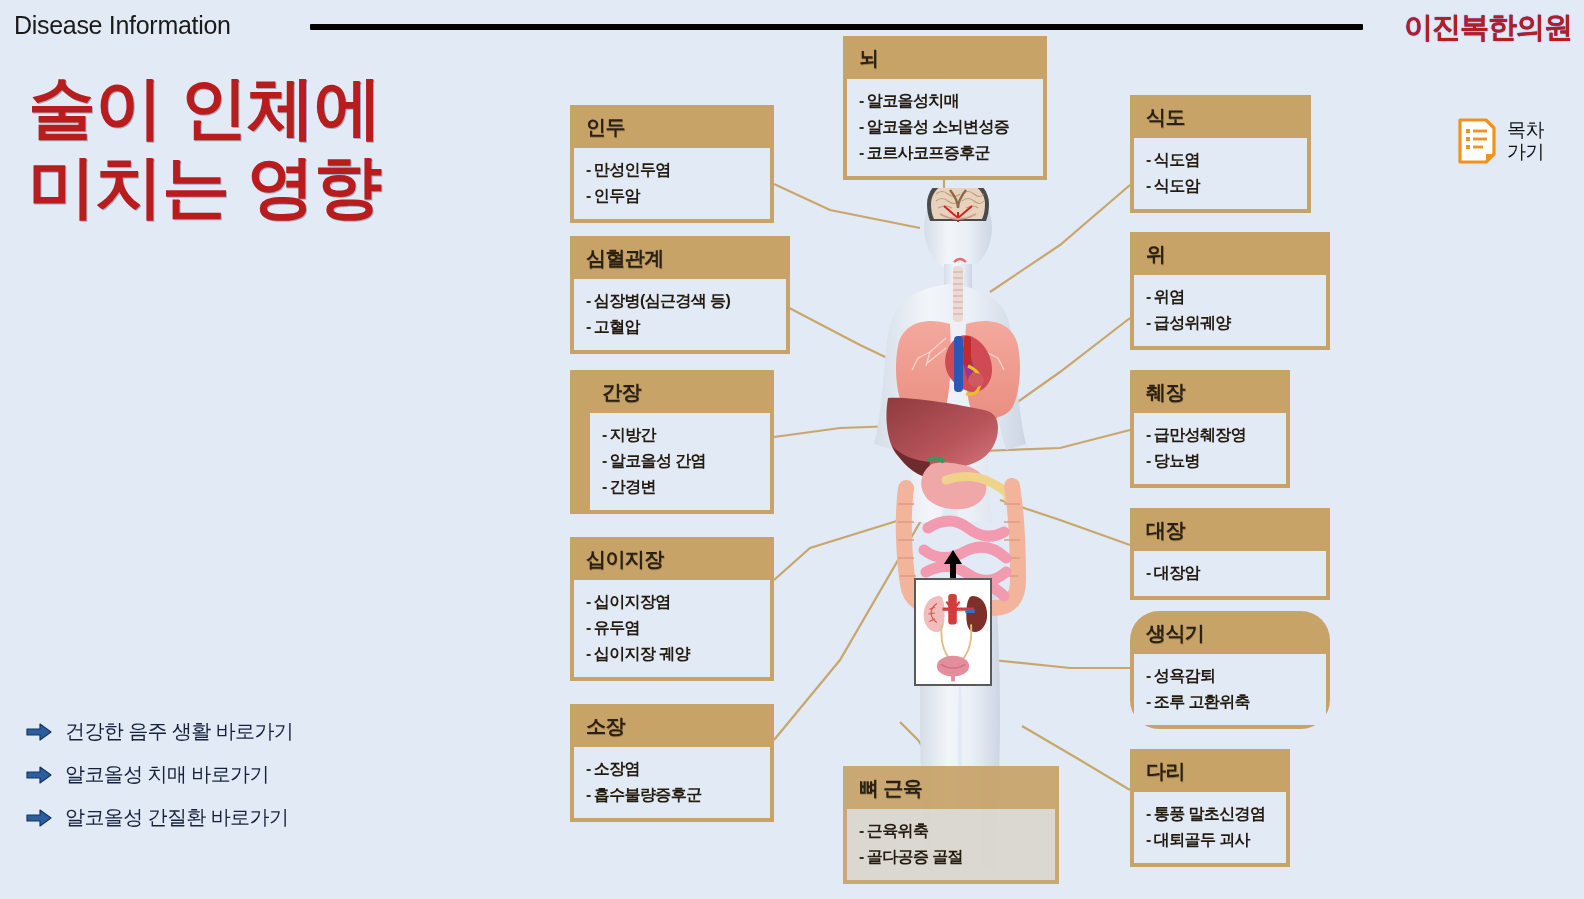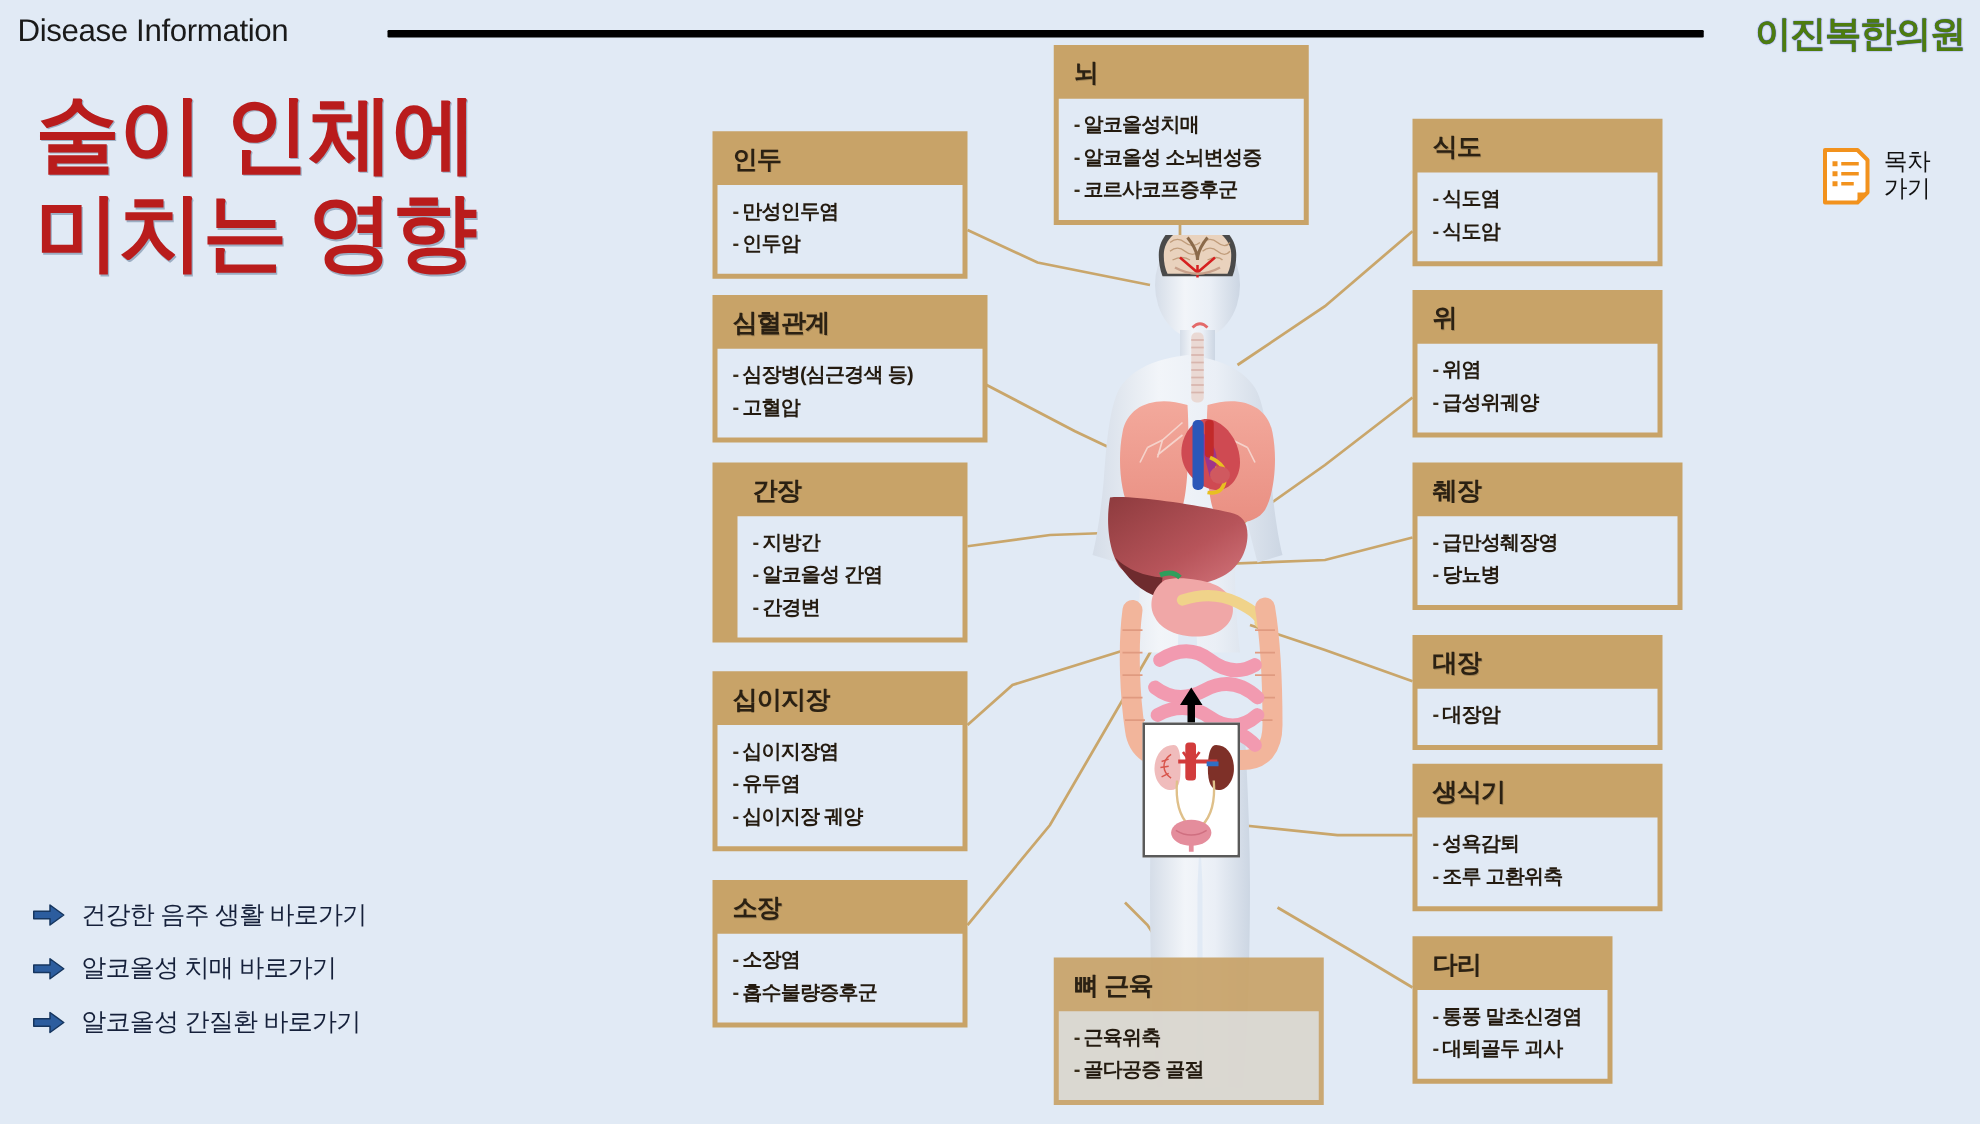--- a/index.html
+++ b/index.html
@@ -18,21 +18,21 @@
     font-size: 25px; color: #1a1a1a; letter-spacing: -.3px;
     white-space: nowrap;
     text-align: right;
   }
   .hdr-rule {
     position: absolute; left: 310px; top: 24px;
     width: 1053px; height: 6px; background: #000; border-radius: 1px;
   }
   .brand {
     position: absolute; right: 12px; top: 8px;
-    font-size: 29px; font-weight: bold; color: #4d7c0f;
+    font-size: 29px; font-weight: bold; color: #b91c1c;
     letter-spacing: -1px; white-space: nowrap;
     text-shadow: 0 0 1px #2027d8;
   }
 
   
   .main-title {
     position: absolute; left: 28px; top: 68px;
     font-size: 68px; font-weight: bold; color: #b91c1c;
     line-height: 1.16; letter-spacing: -1px;
     text-shadow: 1px 1px 0 rgba(29,63,104,.35);
@@ -305,48 +305,48 @@
           <li><span class="dash">-</span><span>코르사코프증후군</span></li>
         </ul>
       </div>
       <div class="box translucent" style="left: 843px; top: 766px; width: 216px;">
         <div class="box-hd">뼈 근육</div>
         <ul class="box-bd">
           <li><span class="dash">-</span><span>근육위축</span></li>
           <li><span class="dash">-</span><span>골다공증 골절</span></li>
         </ul>
       </div>
-      <div class="box" style="left: 1130px; top: 95px; width: 200px;">
+      <div class="box" style="left: 1130px; top: 95px; width: 181px;">
         <div class="box-hd">식도</div>
         <ul class="box-bd">
           <li><span class="dash">-</span><span>식도염</span></li>
           <li><span class="dash">-</span><span>식도암</span></li>
         </ul>
       </div>
       <div class="box" style="left: 1130px; top: 232px; width: 200px;">
         <div class="box-hd">위</div>
         <ul class="box-bd">
           <li><span class="dash">-</span><span>위염</span></li>
           <li><span class="dash">-</span><span>급성위궤양</span></li>
         </ul>
       </div>
-      <div class="box" style="left: 1130px; top: 370px; width: 216px;">
+      <div class="box" style="left: 1130px; top: 370px; width: 160px;">
         <div class="box-hd">췌장</div>
         <ul class="box-bd">
           <li><span class="dash">-</span><span>급만성췌장영</span></li>
           <li><span class="dash">-</span><span>당뇨병</span></li>
         </ul>
       </div>
       <div class="box" style="left: 1130px; top: 508px; width: 200px;">
         <div class="box-hd">대장</div>
         <ul class="box-bd">
           <li><span class="dash">-</span><span>대장암</span></li>
         </ul>
       </div>
-      <div class="box" style="left: 1130px; top: 611px; width: 200px;">
+      <div class="box" style="left: 1130px; top: 611px; width: 200px; border-radius: 29px;">
         <div class="box-hd">생식기</div>
         <ul class="box-bd">
           <li><span class="dash">-</span><span>성욕감퇴</span></li>
           <li><span class="dash">-</span><span>조루 고환위축</span></li>
         </ul>
       </div>
       <div class="box" style="left: 1130px; top: 749px; width: 160px;">
         <div class="box-hd">다리</div>
         <ul class="box-bd">
           <li><span class="dash">-</span><span>통풍 말초신경염</span></li>

